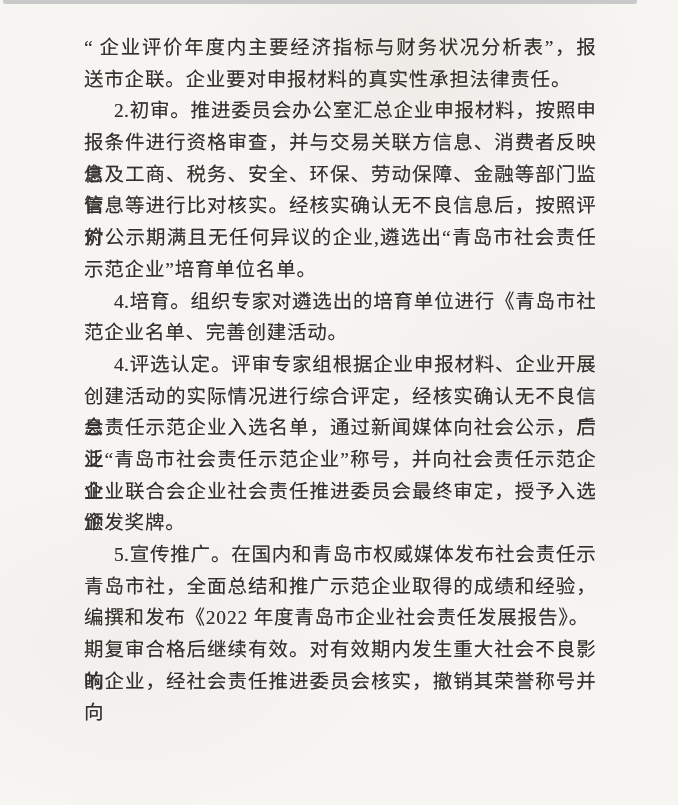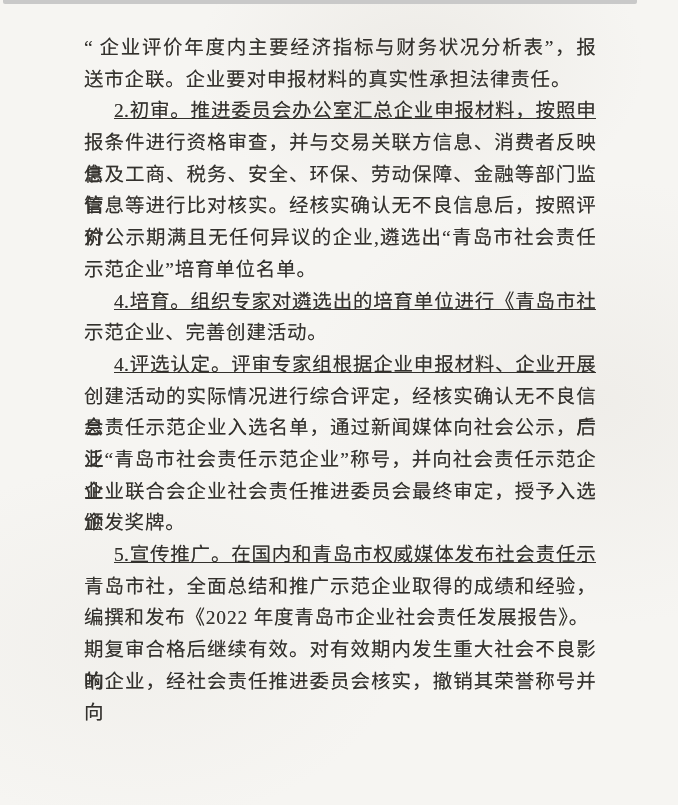--- a/index.html
+++ b/index.html
@@ -45,39 +45,38 @@
     text-align-last: justify;
     text-justify: inter-character;
     letter-spacing: 0.3px;
   }
   .line.end {
     text-align-last: left;
     letter-spacing: 0.8px;
   }
   .line.indent {
     text-indent: 30px;
-    text-decoration: underline;
   }
 </style>
 </head>
 <body>
 
 <div class="page">
   <div class="scan-strip"></div>
   <div class="content">
       <div class="line">“ 企业评价年度内主要经济指标与财务状况分析表”，报</div>
       <div class="line end">送市企联。企业要对申报材料的真实性承担法律责任。</div>
       <div class="line indent">2.初审。推进委员会办公室汇总企业申报材料，按照申</div>
       <div class="line">报条件进行资格审查，并与交易关联方信息、消费者反映信</div>
       <div class="line">息及工商、税务、安全、环保、劳动保障、金融等部门监管</div>
       <div class="line">信息等进行比对核实。经核实确认无不良信息后，按照评价</div>
       <div class="line">对公示期满且无任何异议的企业,遴选出“青岛市社会责任</div>
       <div class="line end">示范企业”培育单位名单。</div>
       <div class="line indent">4.培育。组织专家对遴选出的培育单位进行《青岛市社</div>
-      <div class="line end">示范企业、完善创建活动。</div>
+      <div class="line end">范企业名单、完善创建活动。</div>
       <div class="line indent">4.评选认定。评审专家组根据企业申报材料、企业开展</div>
       <div class="line">创建活动的实际情况进行综合评定，经核实确认无不良信息后</div>
       <div class="line">会责任示范企业入选名单，通过新闻媒体向社会公示，广泛</div>
       <div class="line">业“青岛市社会责任示范企业”称号，并向社会责任示范企业</div>
       <div class="line">企业联合会企业社会责任推进委员会最终审定，授予入选企</div>
       <div class="line end">颁发奖牌。</div>
       <div class="line indent">5.宣传推广。在国内和青岛市权威媒体发布社会责任示</div>
       <div class="line">青岛市社，全面总结和推广示范企业取得的成绩和经验，</div>
       <div class="line end">编撰和发布《2022 年度青岛市企业社会责任发展报告》。</div>
       <div class="line">期复审合格后继续有效。对有效期内发生重大社会不良影响</div>

